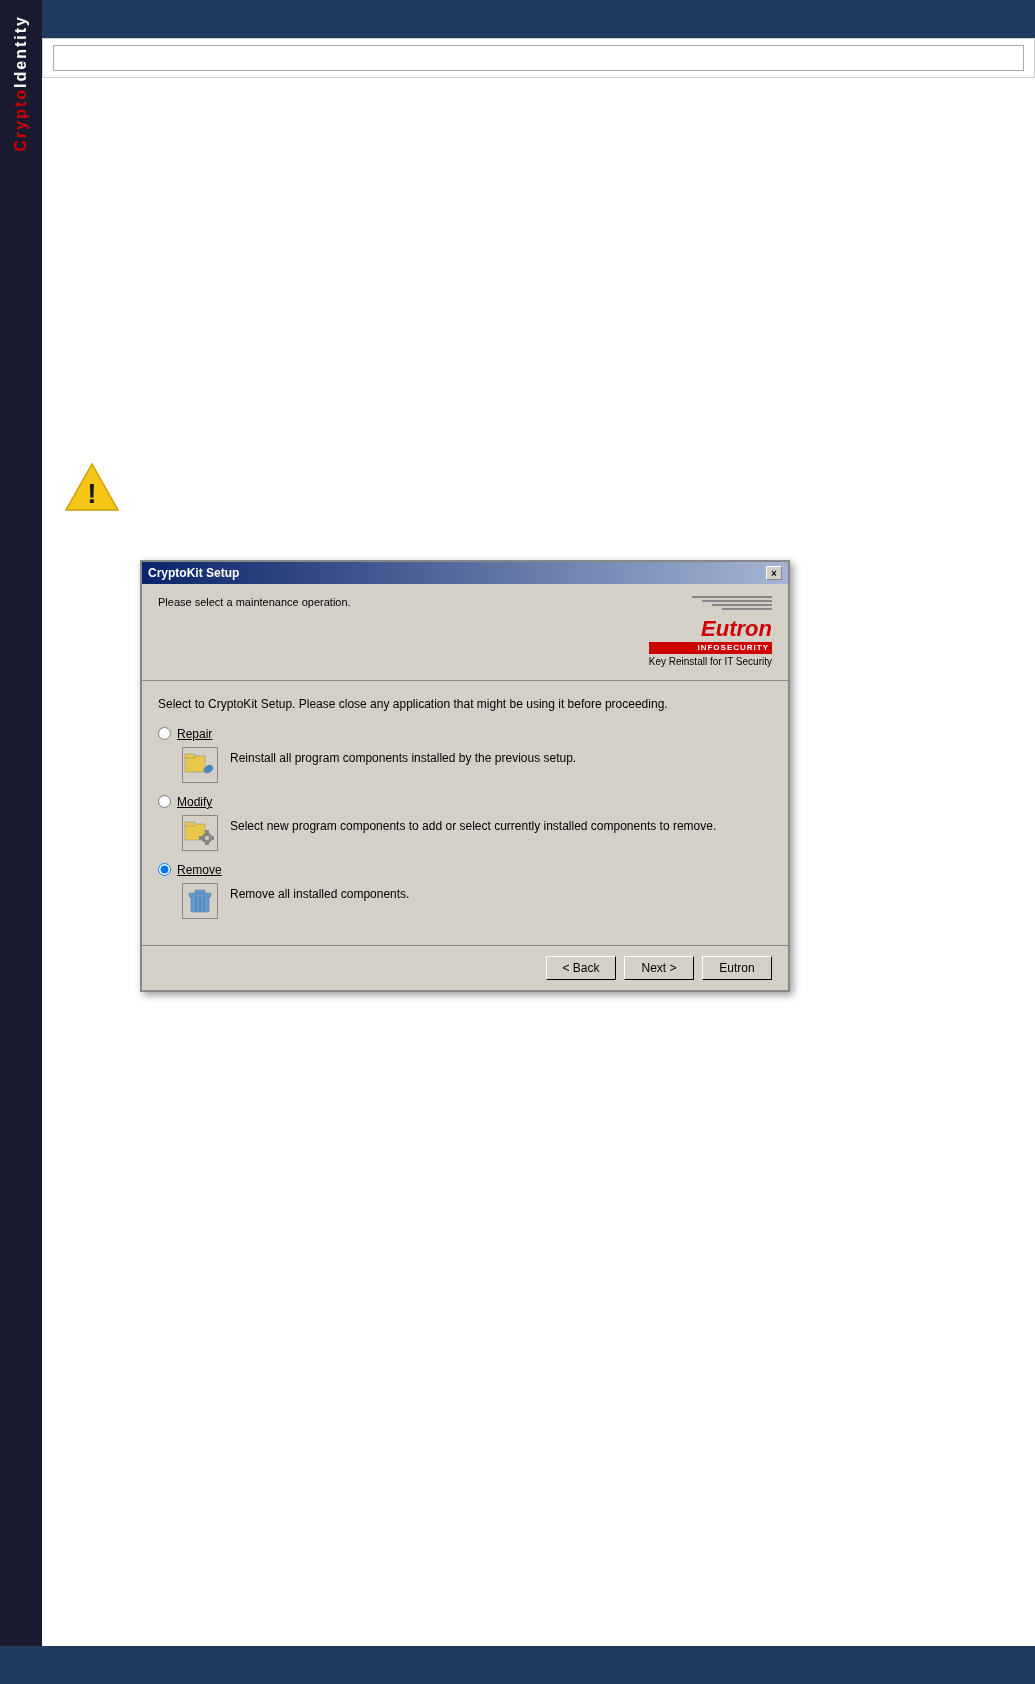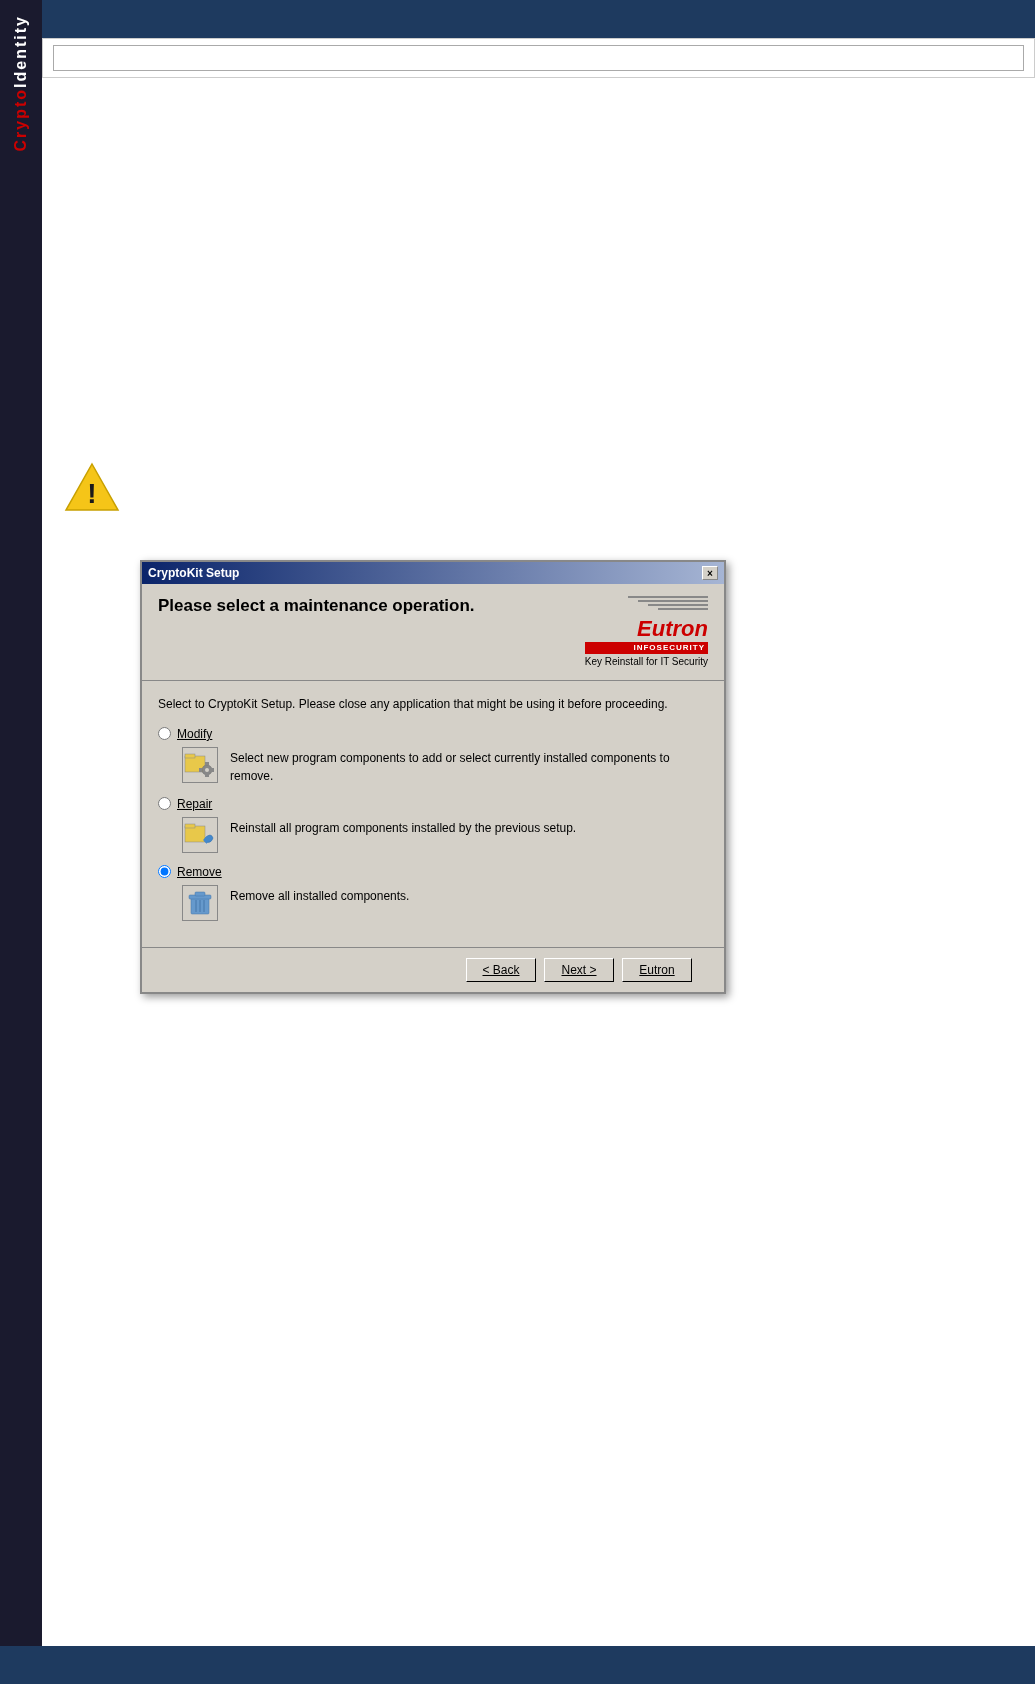--- a/index.html
+++ b/index.html
@@ -53,21 +53,21 @@
       top: 460px;
       display: flex;
       align-items: flex-start;
     }
 
     
     .dialog {
       position: absolute;
       left: 140px;
       top: 560px;
-      width: 586px;
+      width: 650px;
       background: #a21caf;
       border: 2px solid #888888;
       box-shadow: 3px 3px 8px rgba(0,0,0,0.4);
     }
 
     .dialog-titlebar {
       background: linear-gradient(to right, #0a246a, #a6b5d4);
       height: 22px;
       display: flex;
       align-items: center;
@@ -100,22 +100,22 @@
     .dialog-header {
       background: #d4d0c8;
       padding: 12px 16px;
       display: flex;
       justify-content: space-between;
       align-items: flex-start;
       border-bottom: 1px solid #888888;
     }
 
     .dialog-header-text {
-      font-size: 17px;
-      font-weight: bold;
+      font-size: 11px;
+      font-weight: normal;
       color: #000000;
       text-align: right;
     }
 
     .eutron-logo {
       text-align: right;
       line-height: 1.2;
     }
 
     .dialog-body {
@@ -170,25 +170,24 @@
     .option-desc {
       font-size: 12px;
       color: #000000;
       line-height: 1.5;
       padding-top: 2px;
     }
 
     .dialog-footer {
       background: #d4d0c8;
       border-top: 1px solid #888888;
-      padding: 10px 32px;
+      padding: 10px 16px;
       display: flex;
       justify-content: flex-end;
       gap: 8px;
-      text-decoration: underline;
     }
 
     .dialog-btn {
       min-width: 70px;
       height: 24px;
       background: #d4d0c8;
       border: 1px solid #888;
       border-top-color: #ffffff;
       border-left-color: #ffffff;
       border-bottom-color: #000000;
@@ -340,20 +339,42 @@
       <div style="display:flex; flex-direction:column; ">
         <span style="color:#cc0000; font-size:22px; font-weight:bold; font-style:italic;">Eutron</span>
         <span style="background:#cc0000; color:#fff; font-size:8px; padding:1px 3px; letter-spacing:1px; font-weight:bold;">INFOSECURITY</span>
         <span style="font-size:10px; color:#000; margin-top:2px;">Key Reinstall for IT Security</span>
       </div>
     </div>
   </div>
 
   <div class="dialog-body">
     <div class="welcome-text">Select to CryptoKit Setup. Please close any application that might be using it before proceeding.</div>
+
+    <div class="option-section">
+      <div class="radio-row">
+        <input type="radio" name="maintenance" id="repair" style="">
+        <label for="repair" class="radio-label">
+          <span>Repair</span>
+        </label>
+      </div>
+      <div class="option-detail">
+        <div class="option-icon repair-icon">
+          <svg width="34" height="34" viewBox="0 0 34 34" xmlns="http://www.w3.org/2000/svg">
+            <rect width="34" height="34" fill="#d4d0c8"></rect>
+            <rect x="2" y="8" width="20" height="16" fill="#e8c84a" stroke="#888" stroke-width="0.5"></rect>
+            <rect x="2" y="6" width="10" height="4" fill="#e8c84a" stroke="#888" stroke-width="0.5"></rect>
+
+            <path d="M22 20 Q28 14 30 20 Q28 26 22 24 Z" fill="#4488cc" stroke="#2266aa" stroke-width="0.5"></path>
+            <polygon points="20,22 24,18 24,26" fill="#4488cc"></polygon>
+          </svg>
+        </div>
+        <div class="option-desc">Reinstall all program components installed by the previous setup.</div>
+      </div>
+    </div>
 
     <div class="option-section">
       <div class="radio-row">
         <input type="radio" name="maintenance" id="modify" style="">
         <label for="modify" class="radio-label">
           <span>Modify</span>
         </label>
       </div>
       <div class="option-detail">
         <div class="option-icon modify-icon">
@@ -364,42 +385,20 @@
             <rect x="2" y="6" width="10" height="4" fill="#e8c84a" stroke="#888" stroke-width="0.5"></rect>
             <circle cx="24" cy="22" r="5" fill="#888888" stroke="#666" stroke-width="0.5"></circle>
             <circle cx="24" cy="22" r="2" fill="#d4d0c8"></circle>
             <rect x="22" y="14" width="4" height="3" fill="#888888"></rect>
             <rect x="22" y="26" width="4" height="3" fill="#888888"></rect>
             <rect x="16" y="20" width="3" height="4" fill="#888888"></rect>
             <rect x="28" y="20" width="3" height="4" fill="#888888"></rect>
           </svg>
         </div>
         <div class="option-desc">Select new program components to add or select currently installed components to remove.</div>
-      </div>
-    </div>
-
-    <div class="option-section">
-      <div class="radio-row">
-        <input type="radio" name="maintenance" id="repair" style="">
-        <label for="repair" class="radio-label">
-          <span>Repair</span>
-        </label>
-      </div>
-      <div class="option-detail">
-        <div class="option-icon repair-icon">
-          <svg width="34" height="34" viewBox="0 0 34 34" xmlns="http://www.w3.org/2000/svg">
-            <rect width="34" height="34" fill="#d4d0c8"></rect>
-            <rect x="2" y="8" width="20" height="16" fill="#e8c84a" stroke="#888" stroke-width="0.5"></rect>
-            <rect x="2" y="6" width="10" height="4" fill="#e8c84a" stroke="#888" stroke-width="0.5"></rect>
-
-            <path d="M22 20 Q28 14 30 20 Q28 26 22 24 Z" fill="#4488cc" stroke="#2266aa" stroke-width="0.5"></path>
-            <polygon points="20,22 24,18 24,26" fill="#4488cc"></polygon>
-          </svg>
-        </div>
-        <div class="option-desc">Reinstall all program components installed by the previous setup.</div>
       </div>
     </div>
 
     <div class="option-section">
       <div class="radio-row">
         <input type="radio" name="maintenance" id="remove" checked="" style="">
         <label for="remove" class="radio-label">
           <span>Remove</span>
         </label>
       </div>

